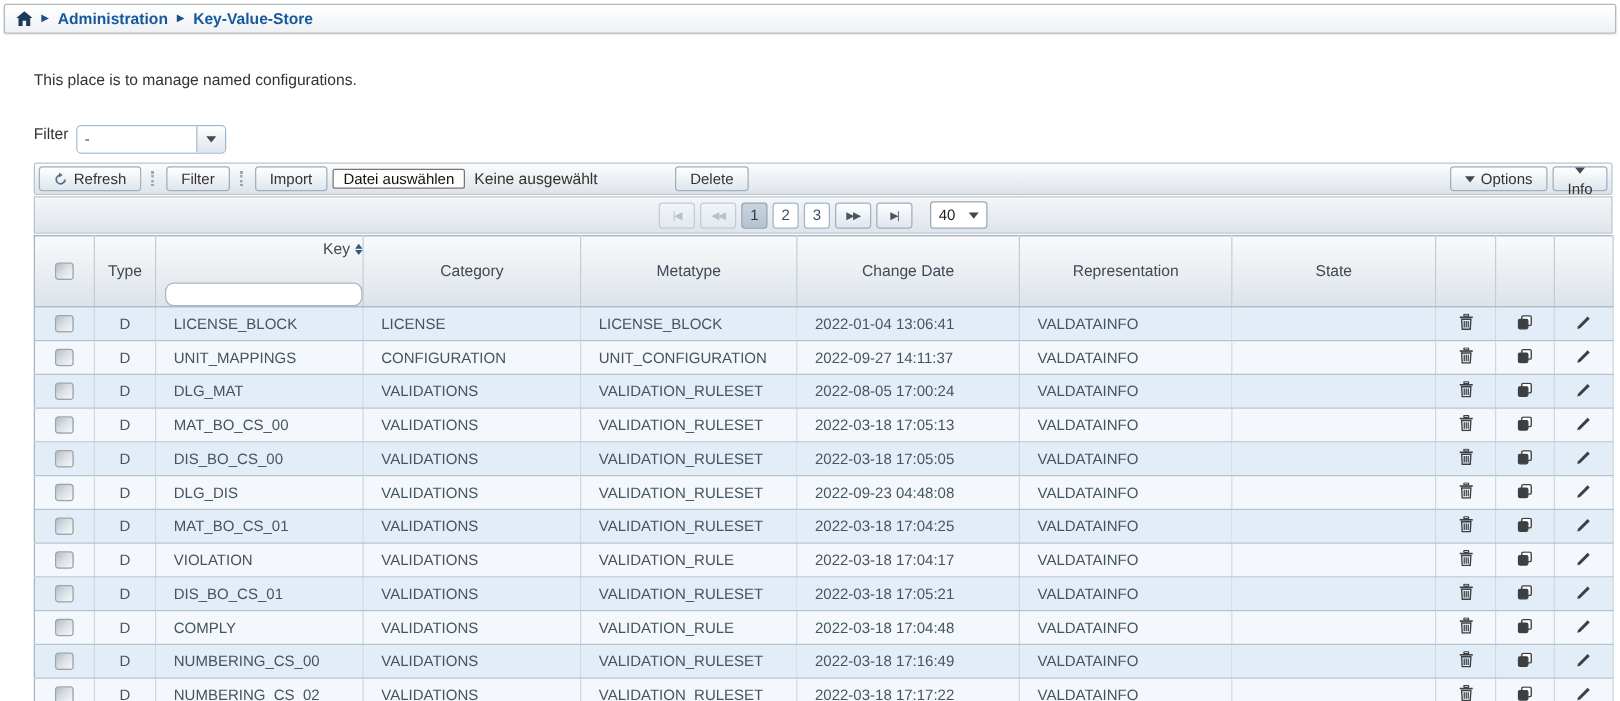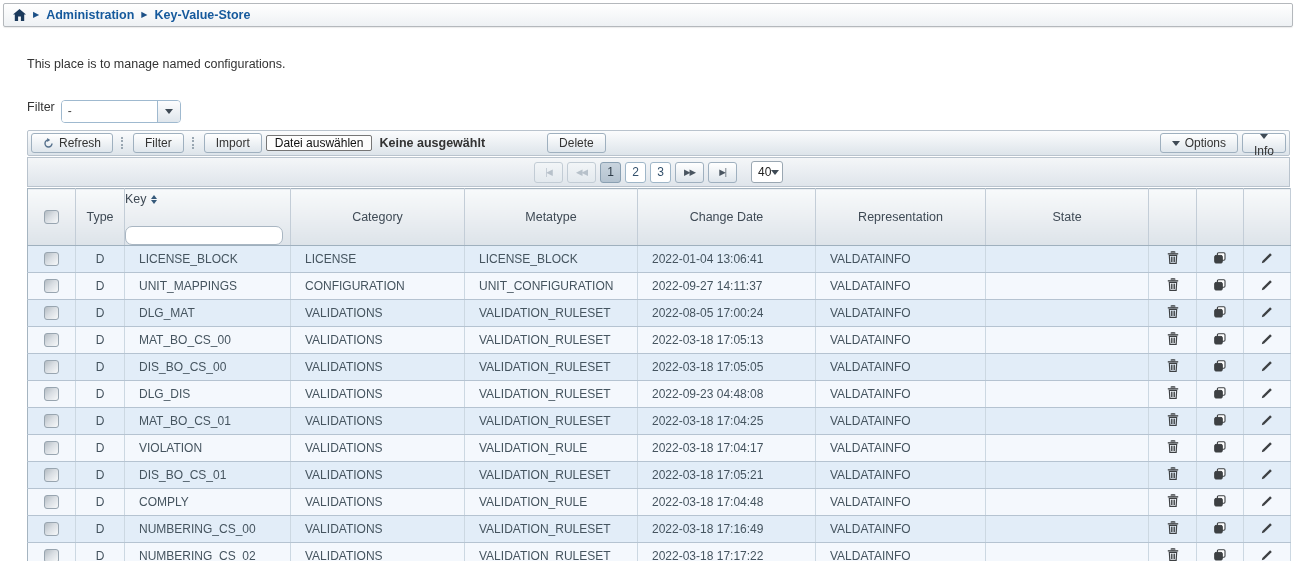--- a/index.html
+++ b/index.html
@@ -32,52 +32,52 @@
 
   
   .toolbar { height:26px; border:1px solid #b9c3cd; border-radius:2px;
     background:linear-gradient(#fbfcfd,#dde4ea); display:flex; align-items:center; padding:0 3px; }
   .btn { height:20px; display:inline-flex; align-items:center; gap:5px; padding:0 11px;
     border:1px solid #9fb0bf; border-radius:3px; background:linear-gradient(#ffffff,#dfe6ec);
     font-size:12px; color:#333; cursor:pointer; white-space:nowrap; }
   .grip { width:4px; height:12px; border-left:2px dotted #9aa7b2; margin:0 8px; }
   .file-btn { height:16px; padding:0 8px; border:1px solid #767676; border-radius:2px;
     background:#fdfdfd; font-size:12px; color:#111; cursor:pointer; margin-left:4px; }
-  .file-status { font-size:12.5px; color:#333; margin-left:7px;font-weight:bold; }
+  .file-status { font-size:12.5px; color:#333; margin-left:7px; }
   .spacer-delete { margin-left:62px; }
   .push-right { margin-left:auto; }
   .btn + .btn.gap { margin-left:4px; }
 
   
   .pagerbar { margin-top:1px; height:30px; border:1px solid #b9c3cd;
     background:linear-gradient(#f4f6f8,#dfe5eb); display:flex; align-items:center; justify-content:center; gap:4px; }
   .pbtn { height:21px; min-width:29px; display:inline-flex; align-items:center; justify-content:center;
     border:1px solid #9fb0bf; border-radius:3px; background:linear-gradient(#ffffff,#dfe6ec);
     font-size:8.5px; letter-spacing:-1px; color:#4a5560; cursor:pointer; }
   .pbtn.disabled { color:#b7c1ca; background:linear-gradient(#f2f5f7,#e3e9ee); border-color:#c2ccd5; cursor:default; }
   .pnum { height:21px; width:21px; display:inline-flex; align-items:center; justify-content:center;
     border:1px solid #9fb6c8; border-radius:3px; background:#fff; font-size:12px; color:#33506b; cursor:pointer; }
   .pnum.active { background:linear-gradient(#c9d4de,#b4c3d0); border-color:#8aa0b2; color:#2e3c48; }
-  .psize { margin-left:10px; height:22px; width:32px; display:inline-flex; align-items:center; justify-content:space-between;
+  .psize { margin-left:10px; height:22px; width:46px; display:inline-flex; align-items:center; justify-content:space-between;
     padding:0 6px; border:1px solid #9aa7b2; border-radius:3px; background:#fff; font-size:12px; color:#222; cursor:pointer; }
 
   
   table { margin-top:1px; width:1263px; table-layout:fixed; border-collapse:collapse;
     border:1px solid #a5b4c0; }
   th { height:45px; background:linear-gradient(#f8fafb,#dde3e9); border-right:1px solid #c3cdd7;
     border-bottom:1px solid #9fb0be; font-weight:normal; font-size:12.5px; color:#3f4a55;
     text-align:center; vertical-align:middle; }
   td { height:27px; border-right:1px solid #ccd8e2; border-bottom:1px solid #b5c3d1;
     font-size:12px; color:#45545f; padding:0 0 0 14px; vertical-align:middle; white-space:nowrap; overflow:hidden; }
   tbody tr:nth-child(odd)  td { background:#e2edf8; }
   tbody tr:nth-child(even) td { background:#f4f8fd; }
   td.c, th.c { text-align:center; padding:0; }
   .cb { width:15px; height:14px; display:inline-block; border:1px solid #98a5b0; border-radius:3px;
     background:linear-gradient(135deg,#b3bbc2 0%,#d9dee3 45%,#f7f9fa 100%); cursor:pointer; vertical-align:middle; }
-  .key-head { display:flex; flex-direction:column; align-items:flex-start; gap:20px; padding-top:3px; }
+  .key-head { display:flex; flex-direction:column; align-items:flex-end; gap:20px; padding-top:3px; }
   .key-label { display:flex; align-items:center; gap:4px; }
   .sort { display:inline-flex; flex-direction:column; gap:1px; cursor:pointer; }
   .sort i { display:block; width:0; height:0; border-left:3.5px solid transparent; border-right:3.5px solid transparent; }
   .sort .up { border-bottom:4px solid #35597a; }
   .sort .dn { border-top:4px solid #35597a; }
   .key-input { width:158px; height:19px; border:1px solid #a9b6c2; border-radius:7px;
     font-size:12px; padding:0 8px; outline:none; background:#fff; }
   .act { cursor:pointer; display:inline-block; }
   svg { display:block; }
 </style>

